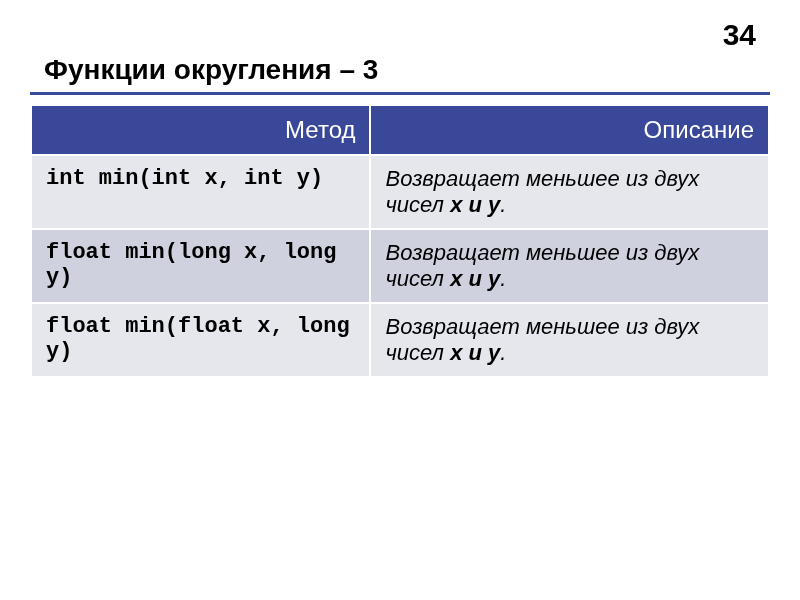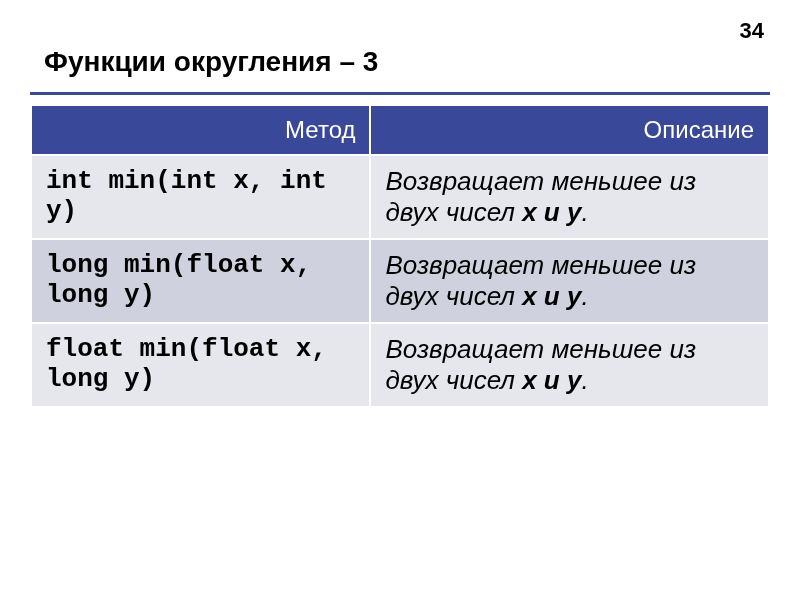--- a/index.html
+++ b/index.html
@@ -7,28 +7,28 @@
     width: 800px;
     height: 600px;
     background: #ffffff;
     font-family: Arial, Helvetica, sans-serif;
     position: relative;
     overflow: hidden;
   }
   .page-number {
     position: absolute;
     top: 18px;
-    right: 36px;
-    font-size: 22px;
+    right: 44px;
+    font-size: 30px;
     font-weight: bold;
     color: #000;
   }
   .title {
     position: absolute;
-    top: 46px;
+    top: 54px;
     left: 44px;
     font-size: 28px;
     font-weight: bold;
     color: #000;
   }
   .rule {
     position: absolute;
     top: 92px;
     left: 30px;
     width: 740px;
@@ -50,21 +50,21 @@
     font-size: 24px;
     font-weight: normal;
     padding: 10px 14px;
     border: 2px solid #ffffff;
   }
   .table th:first-child { width: 46%; }
   .table th:last-child { width: 54%; }
   .table tbody tr:nth-child(odd) td { background: #e5e7ed; }
   .table tbody tr:nth-child(even) td { background: #cfd2de; }
   .table td {
-    font-size: 26px;
+    font-size: 22px;
     padding: 10px 14px;
     vertical-align: top;
     border: 2px solid #ffffff;
     color: #000;
   }
   .cell-method { font-family: Consolas, "Courier New", monospace; font-weight: bold; }
   .cell-desc { font-family: Arial, sans-serif; font-style: italic; }
   .cell-desc .vars { font-weight: bold; }
 </style>
 </head>
@@ -82,21 +82,21 @@
     </tr>
   </thead>
   <tbody>
     <tr>
       <td class="cell-method">int min(int x, int y)</td>
       <td class="cell-desc">
         <span>Возвращает меньшее из двух чисел </span><span class="vars">x и y</span><span>.</span>
       </td>
     </tr>
     <tr>
-      <td class="cell-method">long min(float x, long y)</td>
+      <td class="cell-method">float min(long x, long y)</td>
       <td class="cell-desc">
         <span>Возвращает меньшее из двух чисел </span><span class="vars">x и y</span><span>.</span>
       </td>
     </tr>
     <tr>
       <td class="cell-method">float min(float x, long y)</td>
       <td class="cell-desc">
         <span>Возвращает меньшее из двух чисел </span><span class="vars">x и y</span><span>.</span>
       </td>
     </tr>

